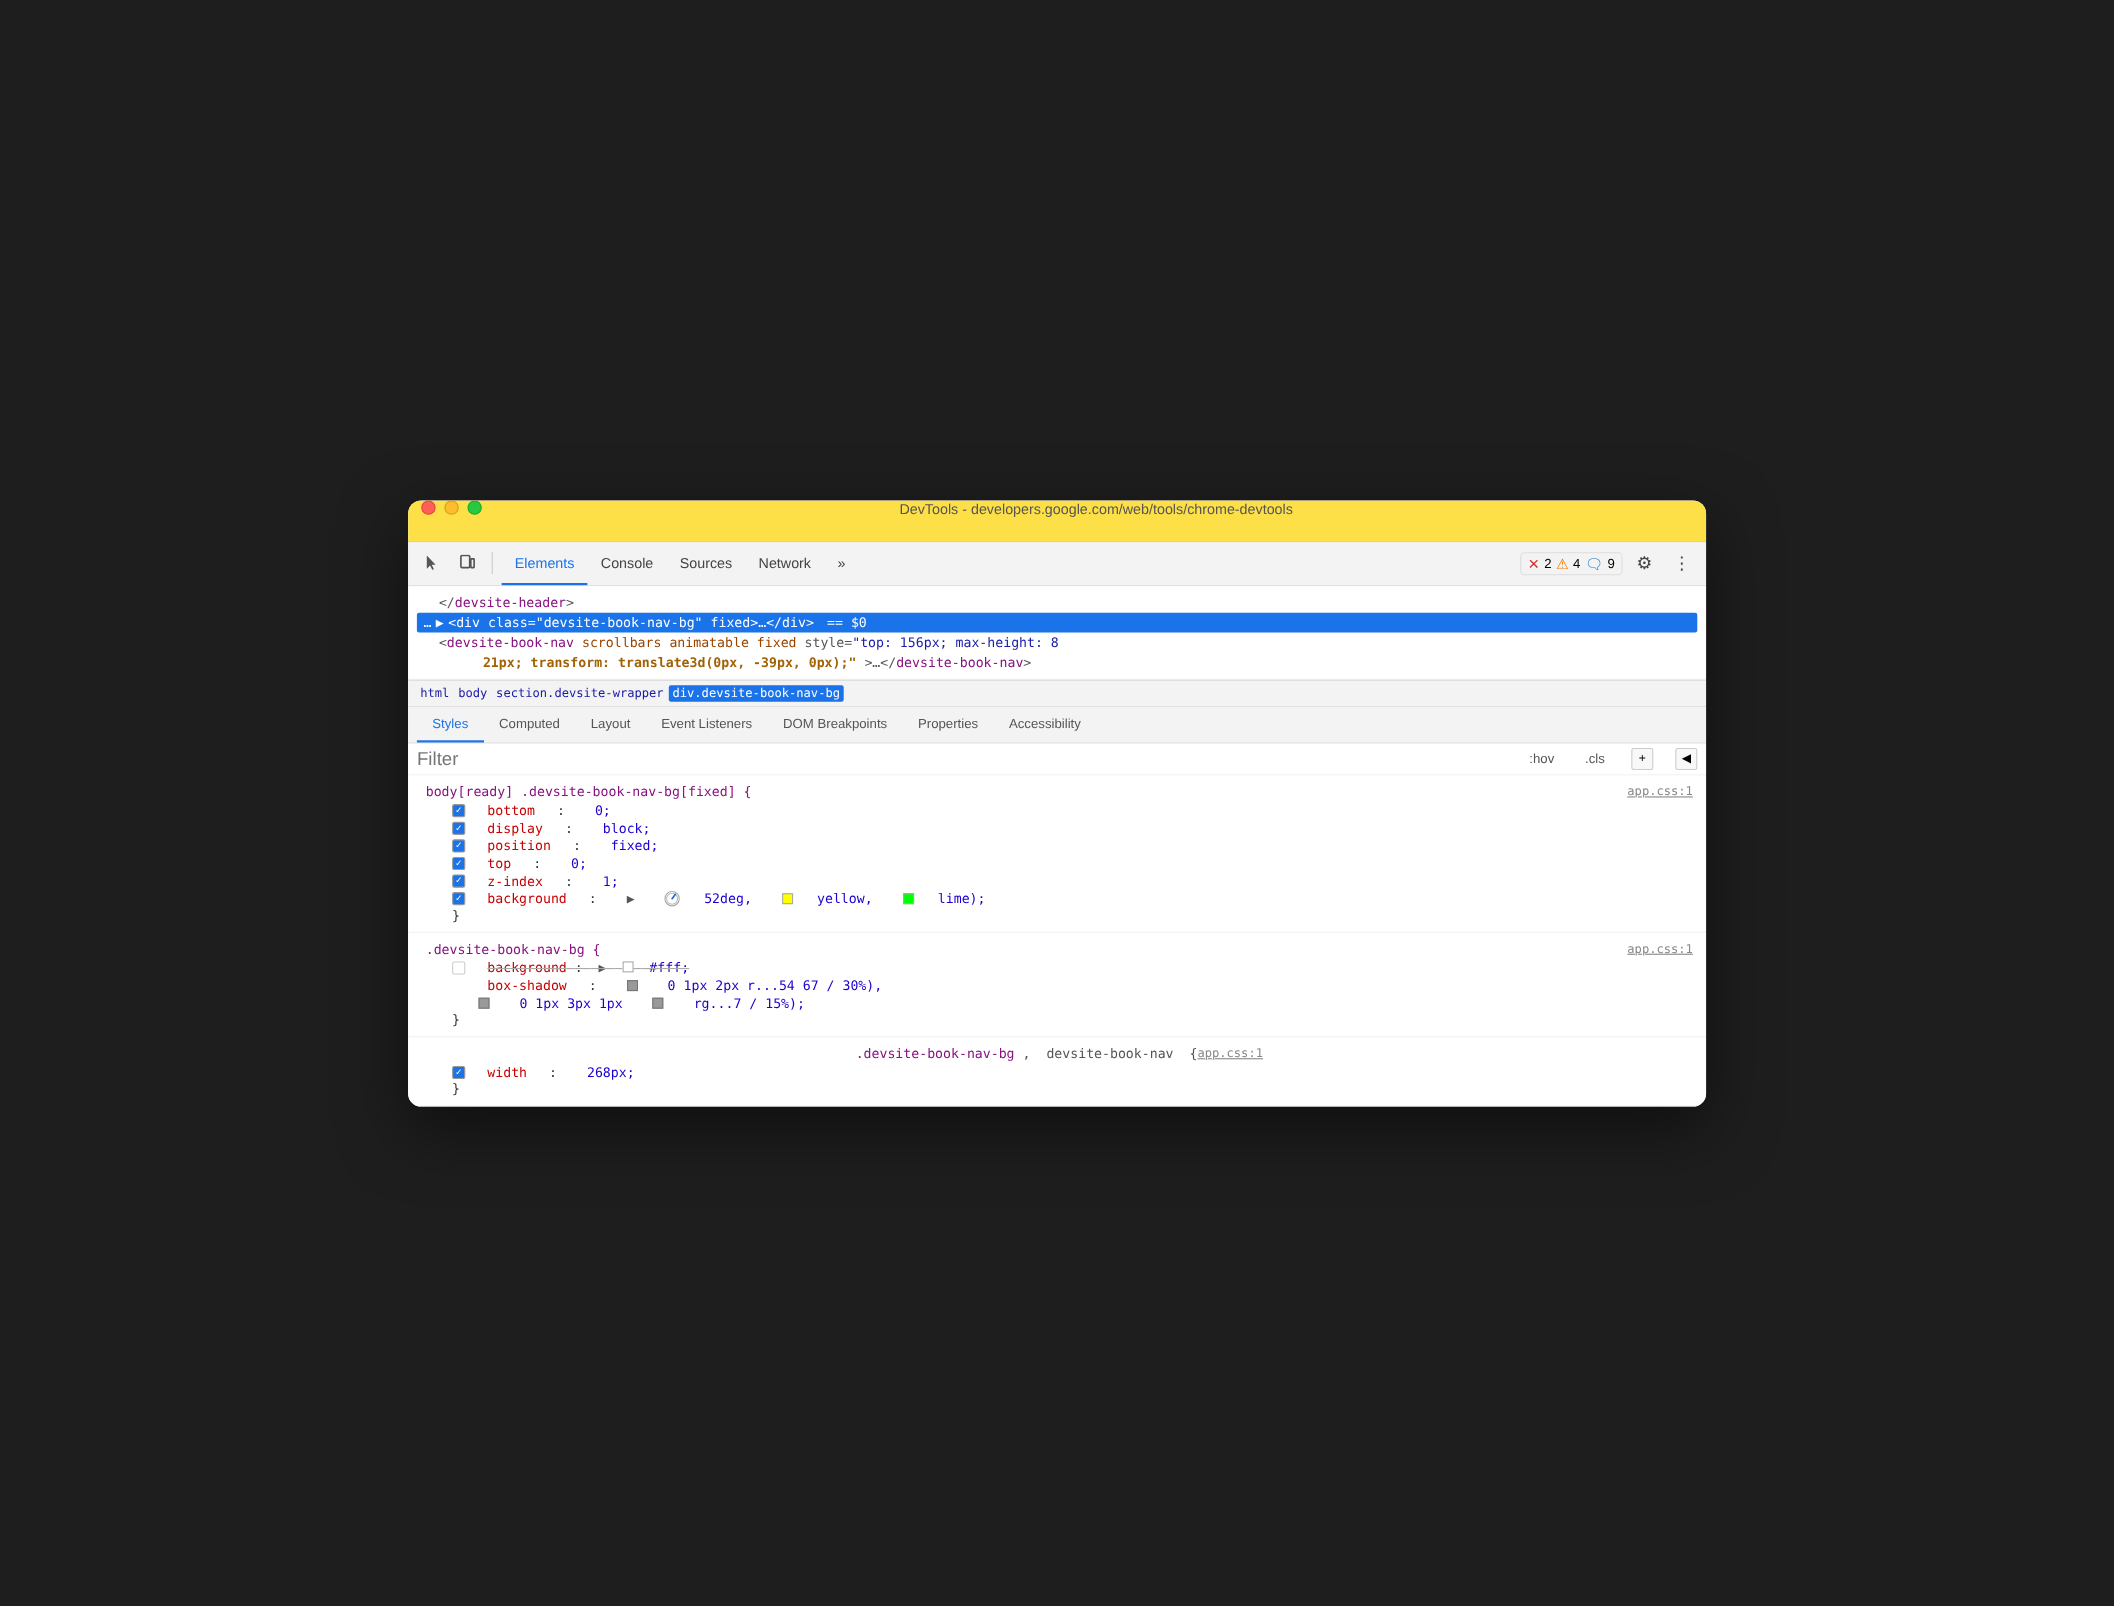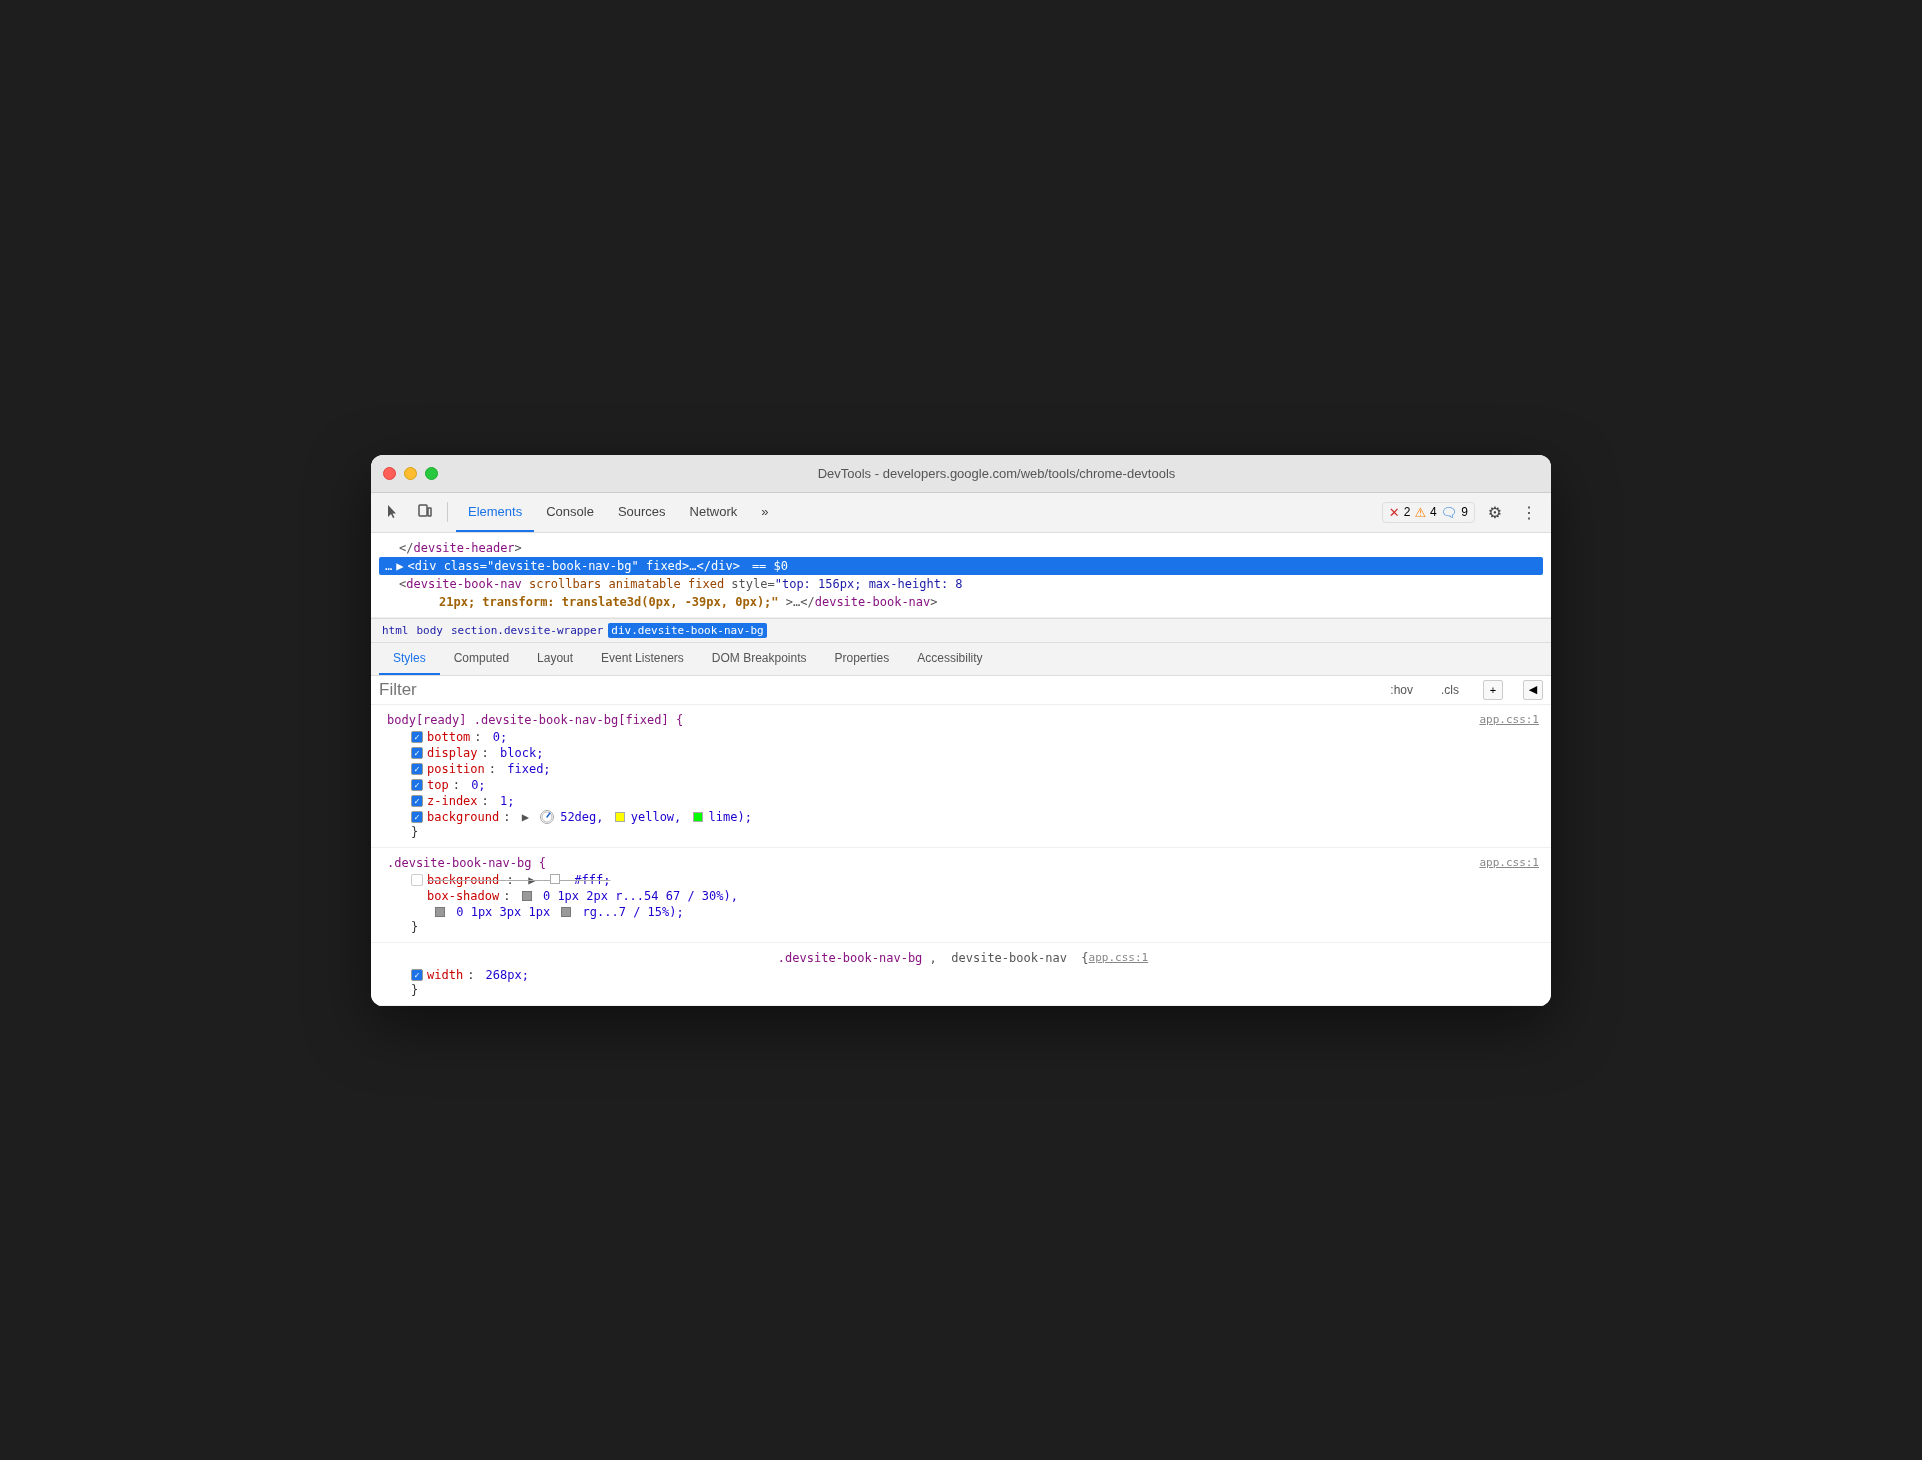--- a/index.html
+++ b/index.html
@@ -13,24 +13,24 @@
     }
     .window {
       width: 1180px;
       background: #ffffff;
       border-radius: 12px;
       box-shadow: 0 20px 60px rgba(0,0,0,0.5);
       overflow: hidden;
     }
     
     .titlebar {
-      background: #e5e5e5;
+      background: #fde047;
       height: 38px;
       display: flex;
-      align-items: center;
+      align-items: flex-start;
       padding: 0 12px;
       border-bottom: 1px solid #ccc;
     }
     .traffic-lights {
       display: flex;
       gap: 8px;
       margin-right: 16px;
     }
     .traffic-light {
       width: 13px;
@@ -241,21 +241,21 @@
     .css-value { color: #1c00cf; }
     .css-link {
       float: right;
       color: #888;
       text-decoration: underline;
       font-size: 11px;
     }
     .css-line {
       display: flex;
       align-items: center;
-      gap: 4px;
+      gap: 20px;
       padding: 1px 0;
     }
     .checkbox {
       width: 12px;
       height: 12px;
       border: 1px solid #999;
       border-radius: 2px;
       background: #1a73e8;
       display: inline-flex;
       align-items: center;

